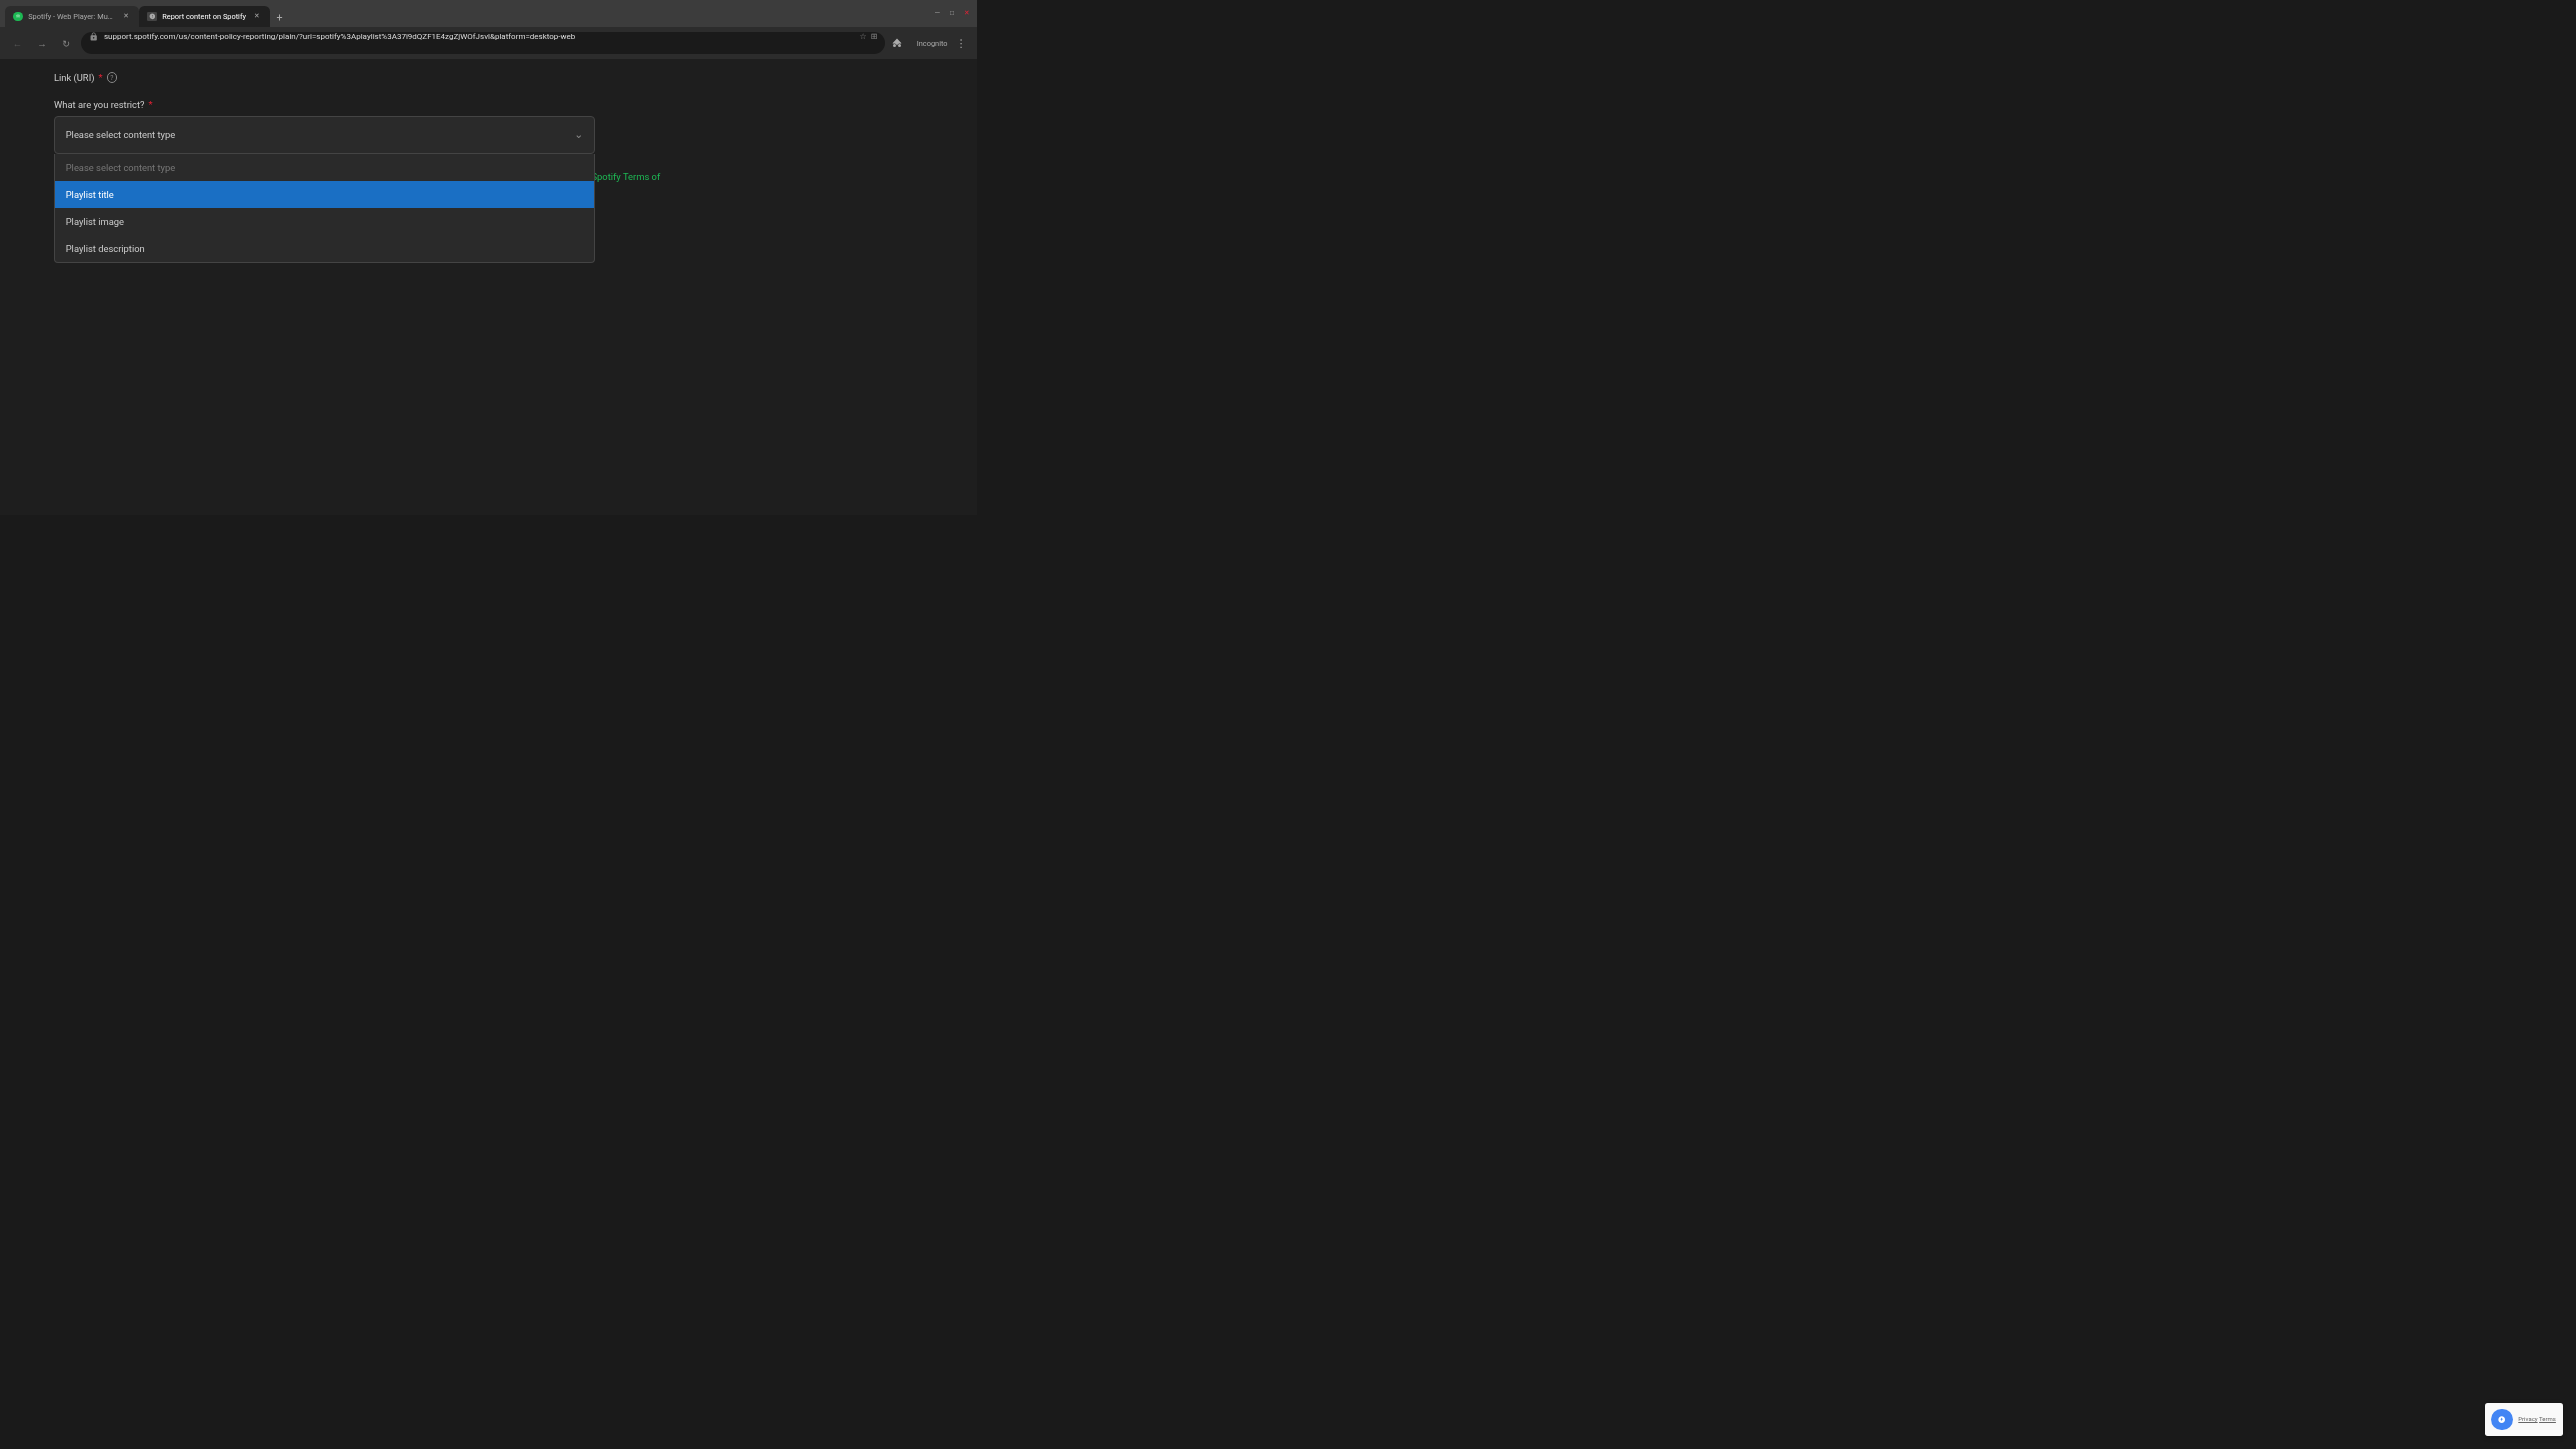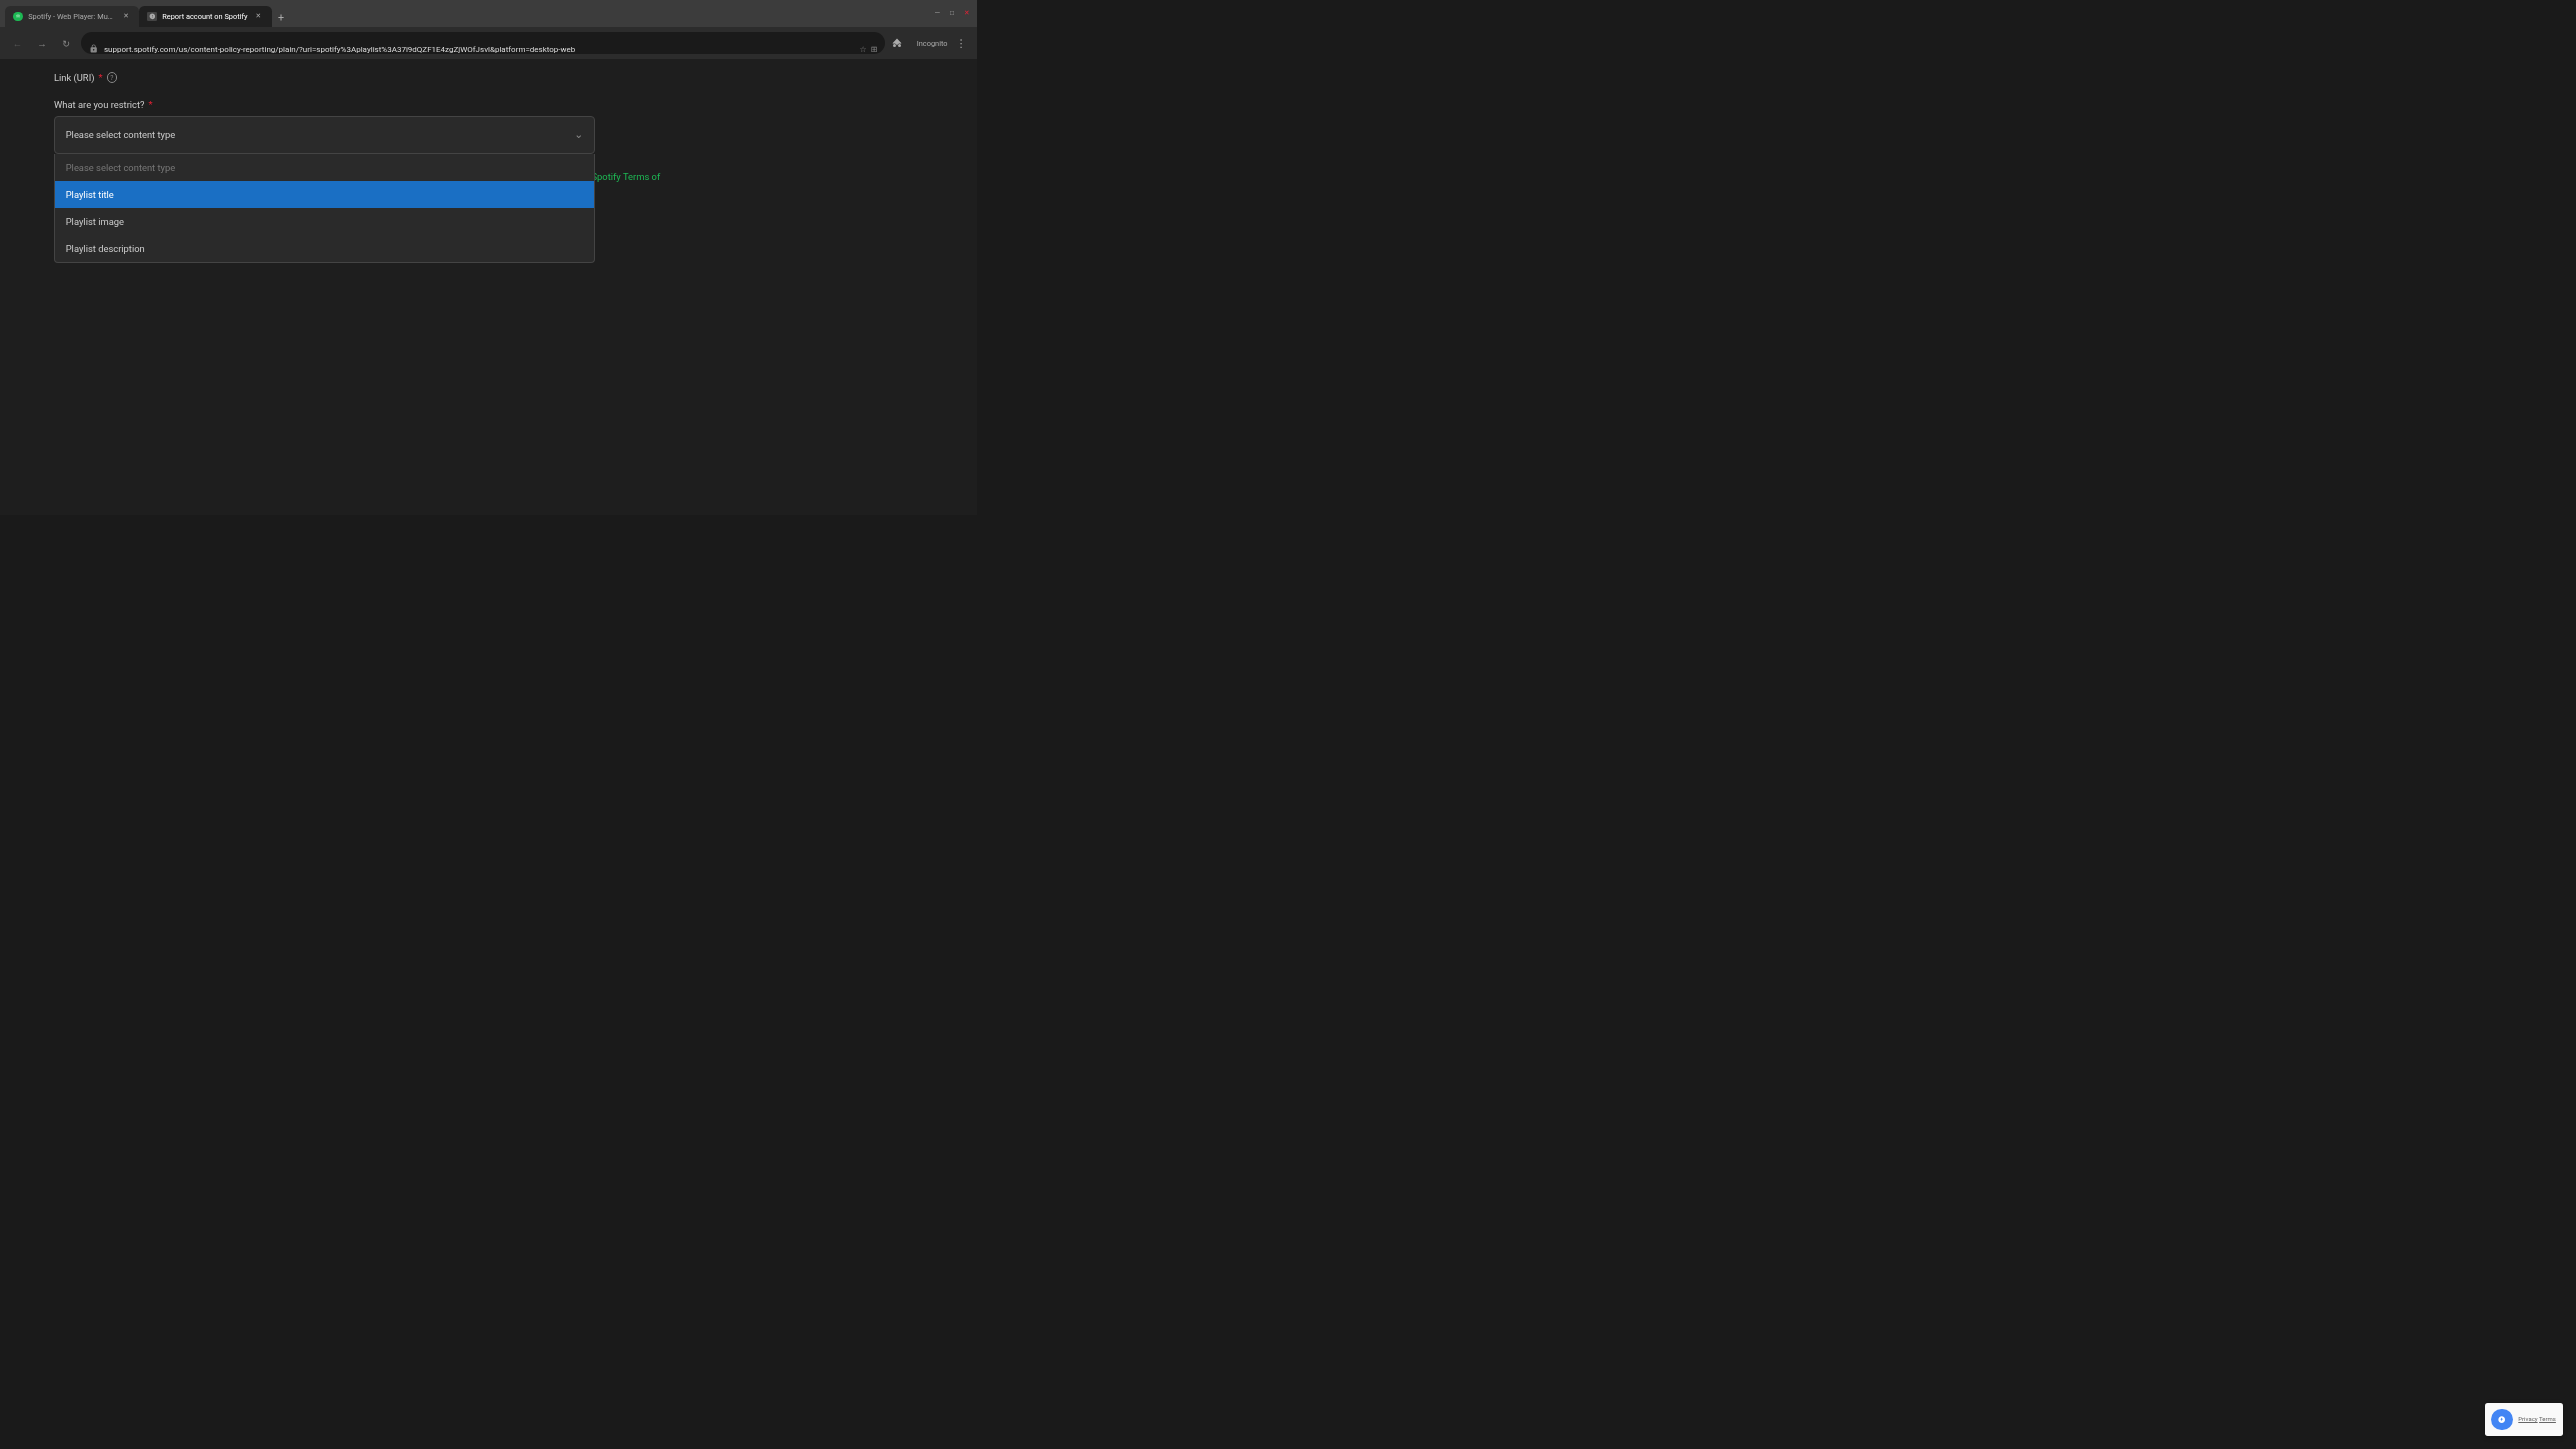--- a/index.html
+++ b/index.html
@@ -145,21 +145,21 @@
     }
 
     .nav-btn.disabled {
       color: #555;
       cursor: default;
     }
 
     .address-bar-container {
       flex: 1;
       display: flex;
-      align-items: flex-end;
+      align-items: flex-start;
       background: #1a1a1a;
       border-radius: 13.4px;
       height: 21.5px;
       padding: 0 8px;
       gap: 5.4px;
     }
 
     .address-text {
       flex: 1;
       font-size: 8px;
@@ -403,21 +403,21 @@
         <span class="tab-label">Spotify - Web Player: Music fo...</span>
         <span class="tab-close">✕</span>
       </div>
 
       <div class="tab active">
         <div class="tab-favicon" style="width:9.4px;height:9.4px;background:#444;border-radius:1.3px;display:flex;align-items:center;justify-content:center;">
           <svg width="6.7" height="6.7" viewBox="0 0 24 24" fill="#aaa">
             <path d="M12 2C6.48 2 2 6.48 2 12s4.48 10 10 10 10-4.48 10-10S17.52 2 12 2zm1 15h-2v-2h2v2zm0-4h-2V7h2v6z"></path>
           </svg>
         </div>
-        <span class="tab-label">Report account on Spotify</span>
+        <span class="tab-label">Report content on Spotify</span>
         <span class="tab-close">✕</span>
       </div>
 
       <div class="new-tab-btn">+</div>
     </div>
 
     <div class="window-controls">
       <div class="win-btn">─</div>
       <div class="win-btn">□</div>
       <div class="win-btn" style="color:#e22134;">✕</div>

